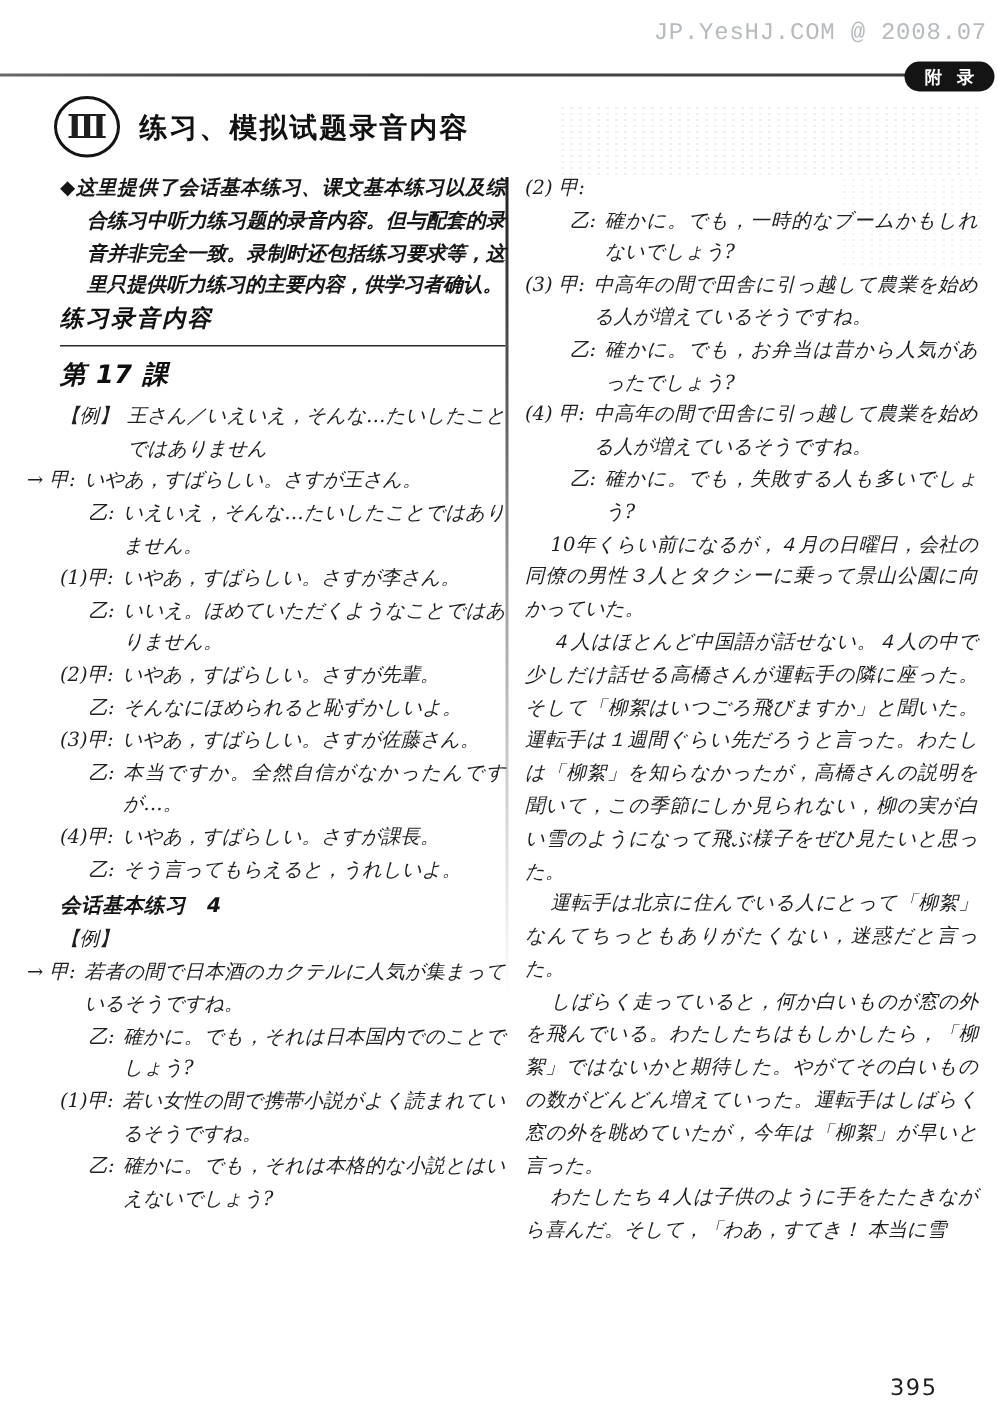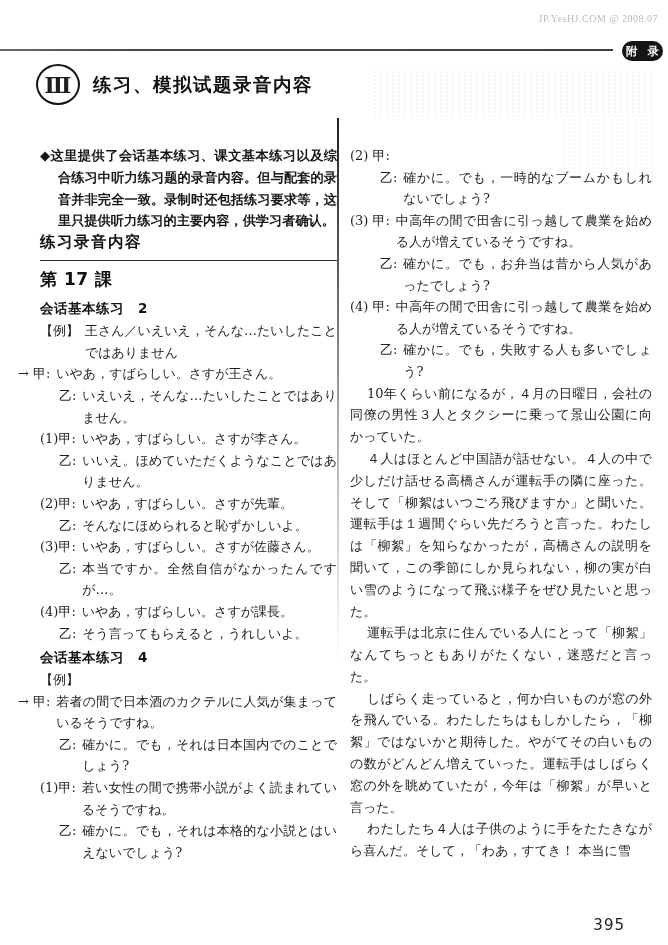--- a/index.html
+++ b/index.html
@@ -3,29 +3,29 @@
 <meta charset="utf-8">
 <style>
   html,body { margin:0; padding:0; }
   body {
     width:668px; height:945px; position:relative; overflow:hidden;
     background:#ffffff; color:#1e1e1e;
     font-family:"DejaVu Serif", serif;
   }
   .watermark {
     position:absolute; top:13px; right:10px;
-    font-family:Liberation Serif, serif;
-    font-size:10px; color:#b7bbbd; letter-spacing:.5px;
+    font-family:Liberation Mono, monospace;
+    font-size:16px; color:#b7bbbd; letter-spacing:.5px;
   }
   .top-rule {
     position:absolute; top:49px; left:0; width:613px; height:2px;
     background:linear-gradient(to right,#6a6a6a,#4a4a4a 20%,#3f3f3f);
   }
   .appendix-badge {
-    position:absolute; top:41px; right:5px; width:41px; height:20px;
+    position:absolute; top:41px; right:5px; width:60px; height:20px;
     background:#141414; color:#fff; border-radius:11px;
     font-family:"DejaVu Sans", sans-serif; font-size:11.5px; font-weight:700;
     display:flex; align-items:center; justify-content:center; letter-spacing:3px;
     text-indent:3px;
   }
   .title-row {
     position:absolute; top:64px; left:36px;
     display:flex; align-items:center; gap:13px;
   }
   .numeral-circle {
@@ -42,21 +42,21 @@
     position:absolute;
     background-image:radial-gradient(#8d8d8d 0.8px, transparent 1.1px);
     background-size:6px 4px; opacity:.14; pointer-events:none;
   }
   .n1 { top:70px; left:372px; width:282px; height:48px; }
   .n2 { top:118px; left:560px; width:96px; height:60px; opacity:.10; }
   .col-divider {
     position:absolute; left:337px; top:118px; width:1.5px; height:545px;
     background:linear-gradient(to bottom,#1f1f1f,#5d5d5d 28%,#a9a9a9 55%,rgba(170,170,170,0));
   }
-  .column { position:absolute; top:145px; }
+  .column { position:absolute; top:115px;font-style:italic; }
   .col-left  { left:40px;  width:297px; }
   .col-right { left:350px; width:302px; }
 
   .intro {
     font-family:"DejaVu Sans", sans-serif; font-weight:600;
     font-size:13.2px; line-height:21.8px; text-align:justify;
     padding-left:18px; text-indent:-18px; color:#161616;
   }
   .section-heading {
     font-family:"DejaVu Sans", sans-serif; font-weight:700;
@@ -103,21 +103,20 @@
 </div>
 
 <div class="noise n1"></div>
 <div class="noise n2"></div>
 <div class="col-divider"></div>
 
 <div class="column col-left" id="col-left">
     <div class="intro">◆这里提供了会话基本练习、课文基本练习以及综合练习中听力练习题的录音内容。但与配套的录音并非完全一致。录制时还包括练习要求等，这里只提供听力练习的主要内容，供学习者确认。</div>
     <div class="section-heading">练习录音内容</div>
     <div class="lesson-heading">第 17 課</div>
-    <div class="sub-heading">会话基本练习　2</div>
     <div class="dline">
       <span class="pre">【例】</span>
       <span class="txt">王さん／いえいえ，そんな…たいしたことではありません</span>
     </div>
     <div class="dline arrow">
       <span class="pre">→ 甲:</span>
       <span class="txt">いやあ，すばらしい。さすが王さん。</span>
     </div>
     <div class="dline ind1">
       <span class="pre">乙:</span>

